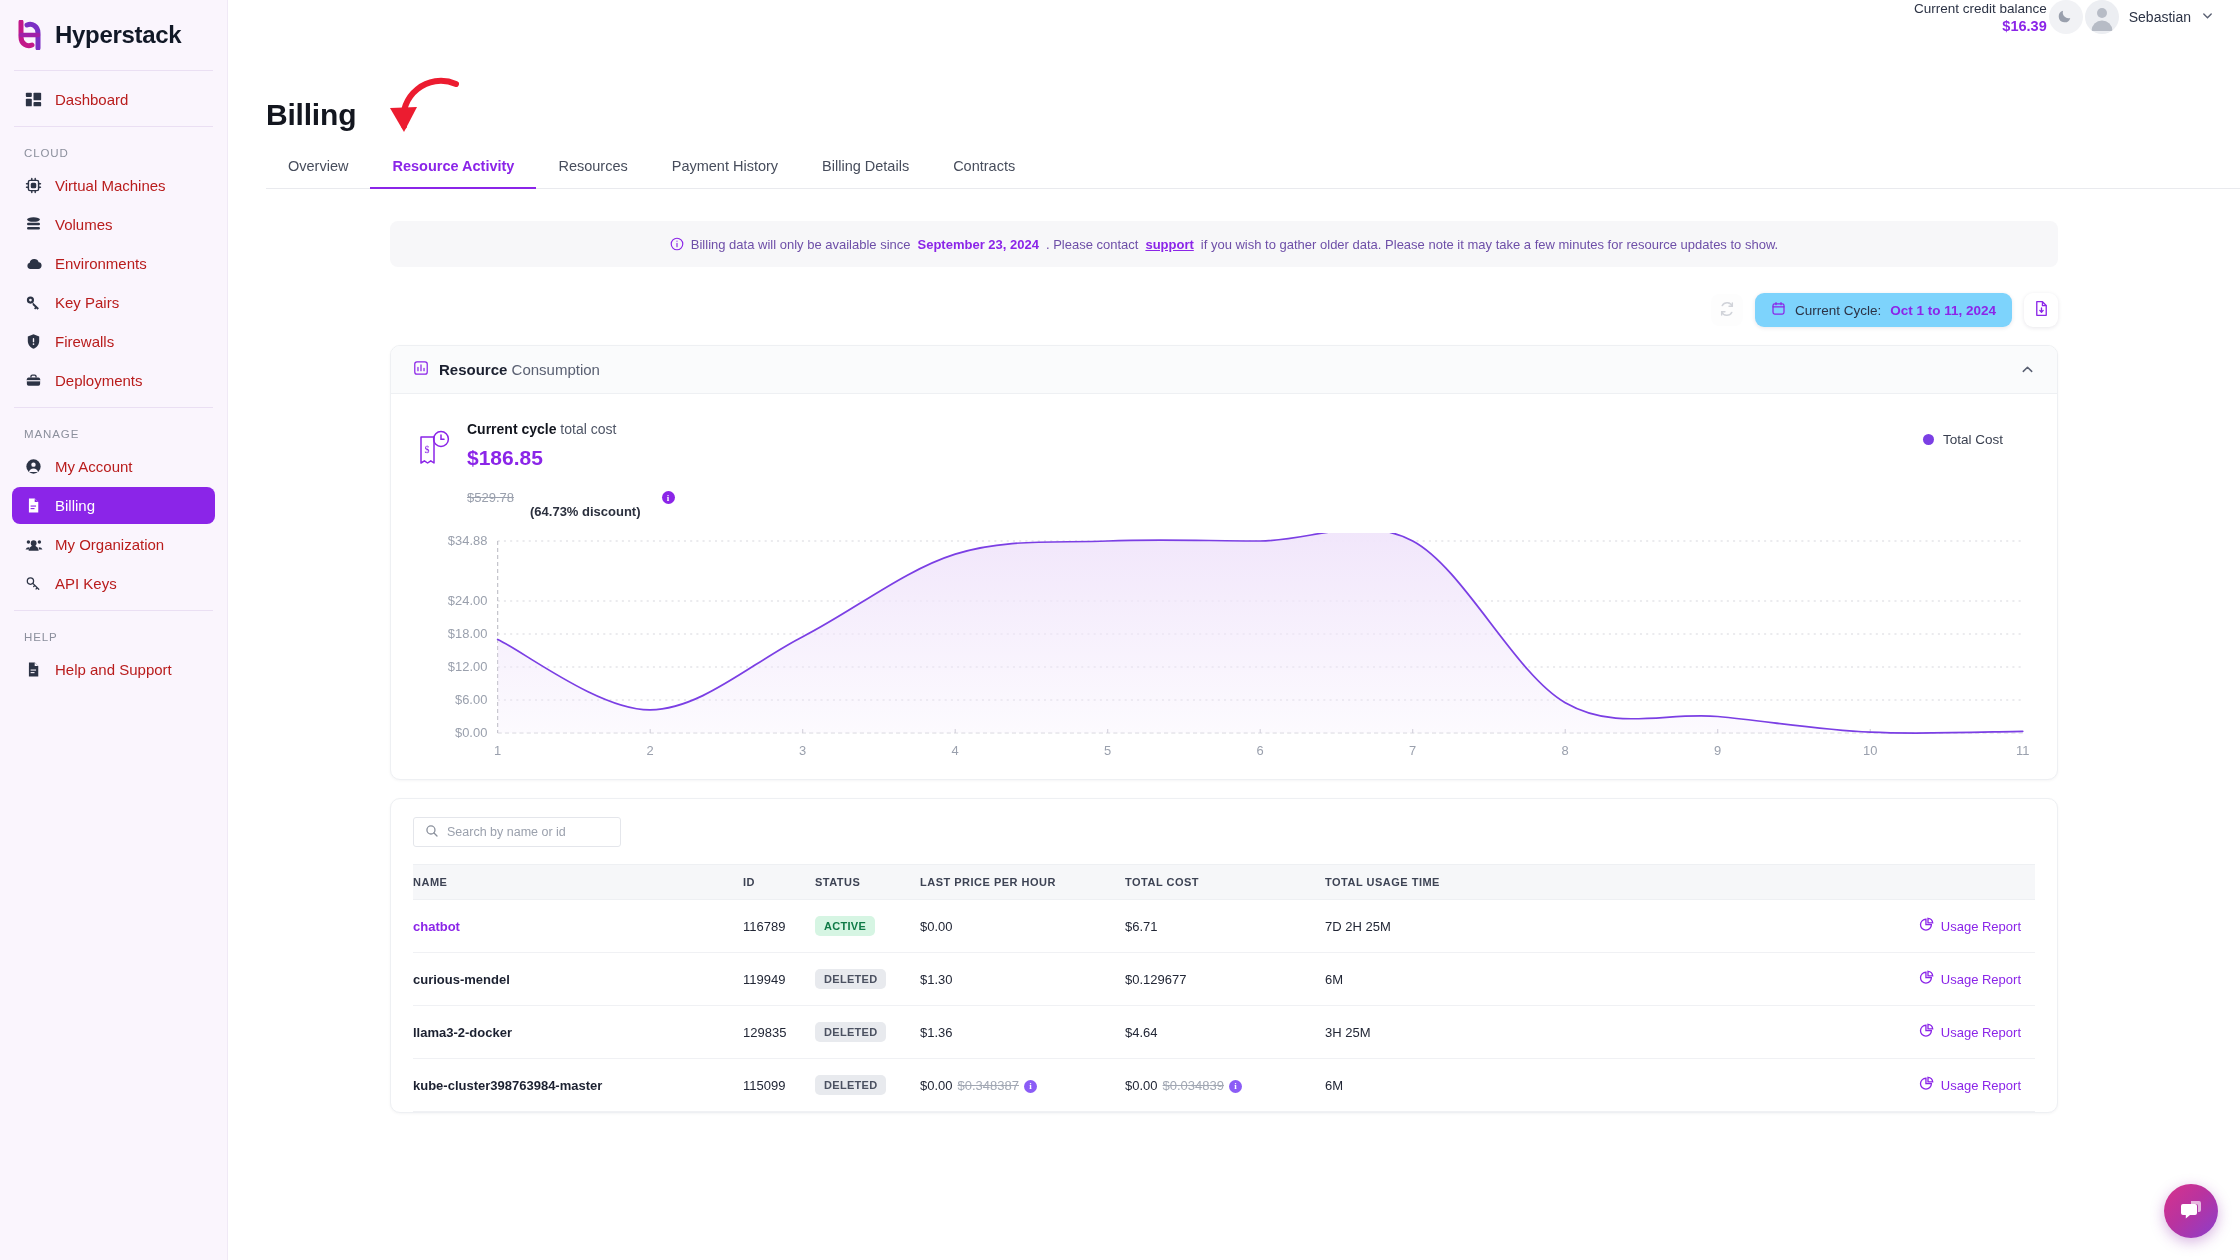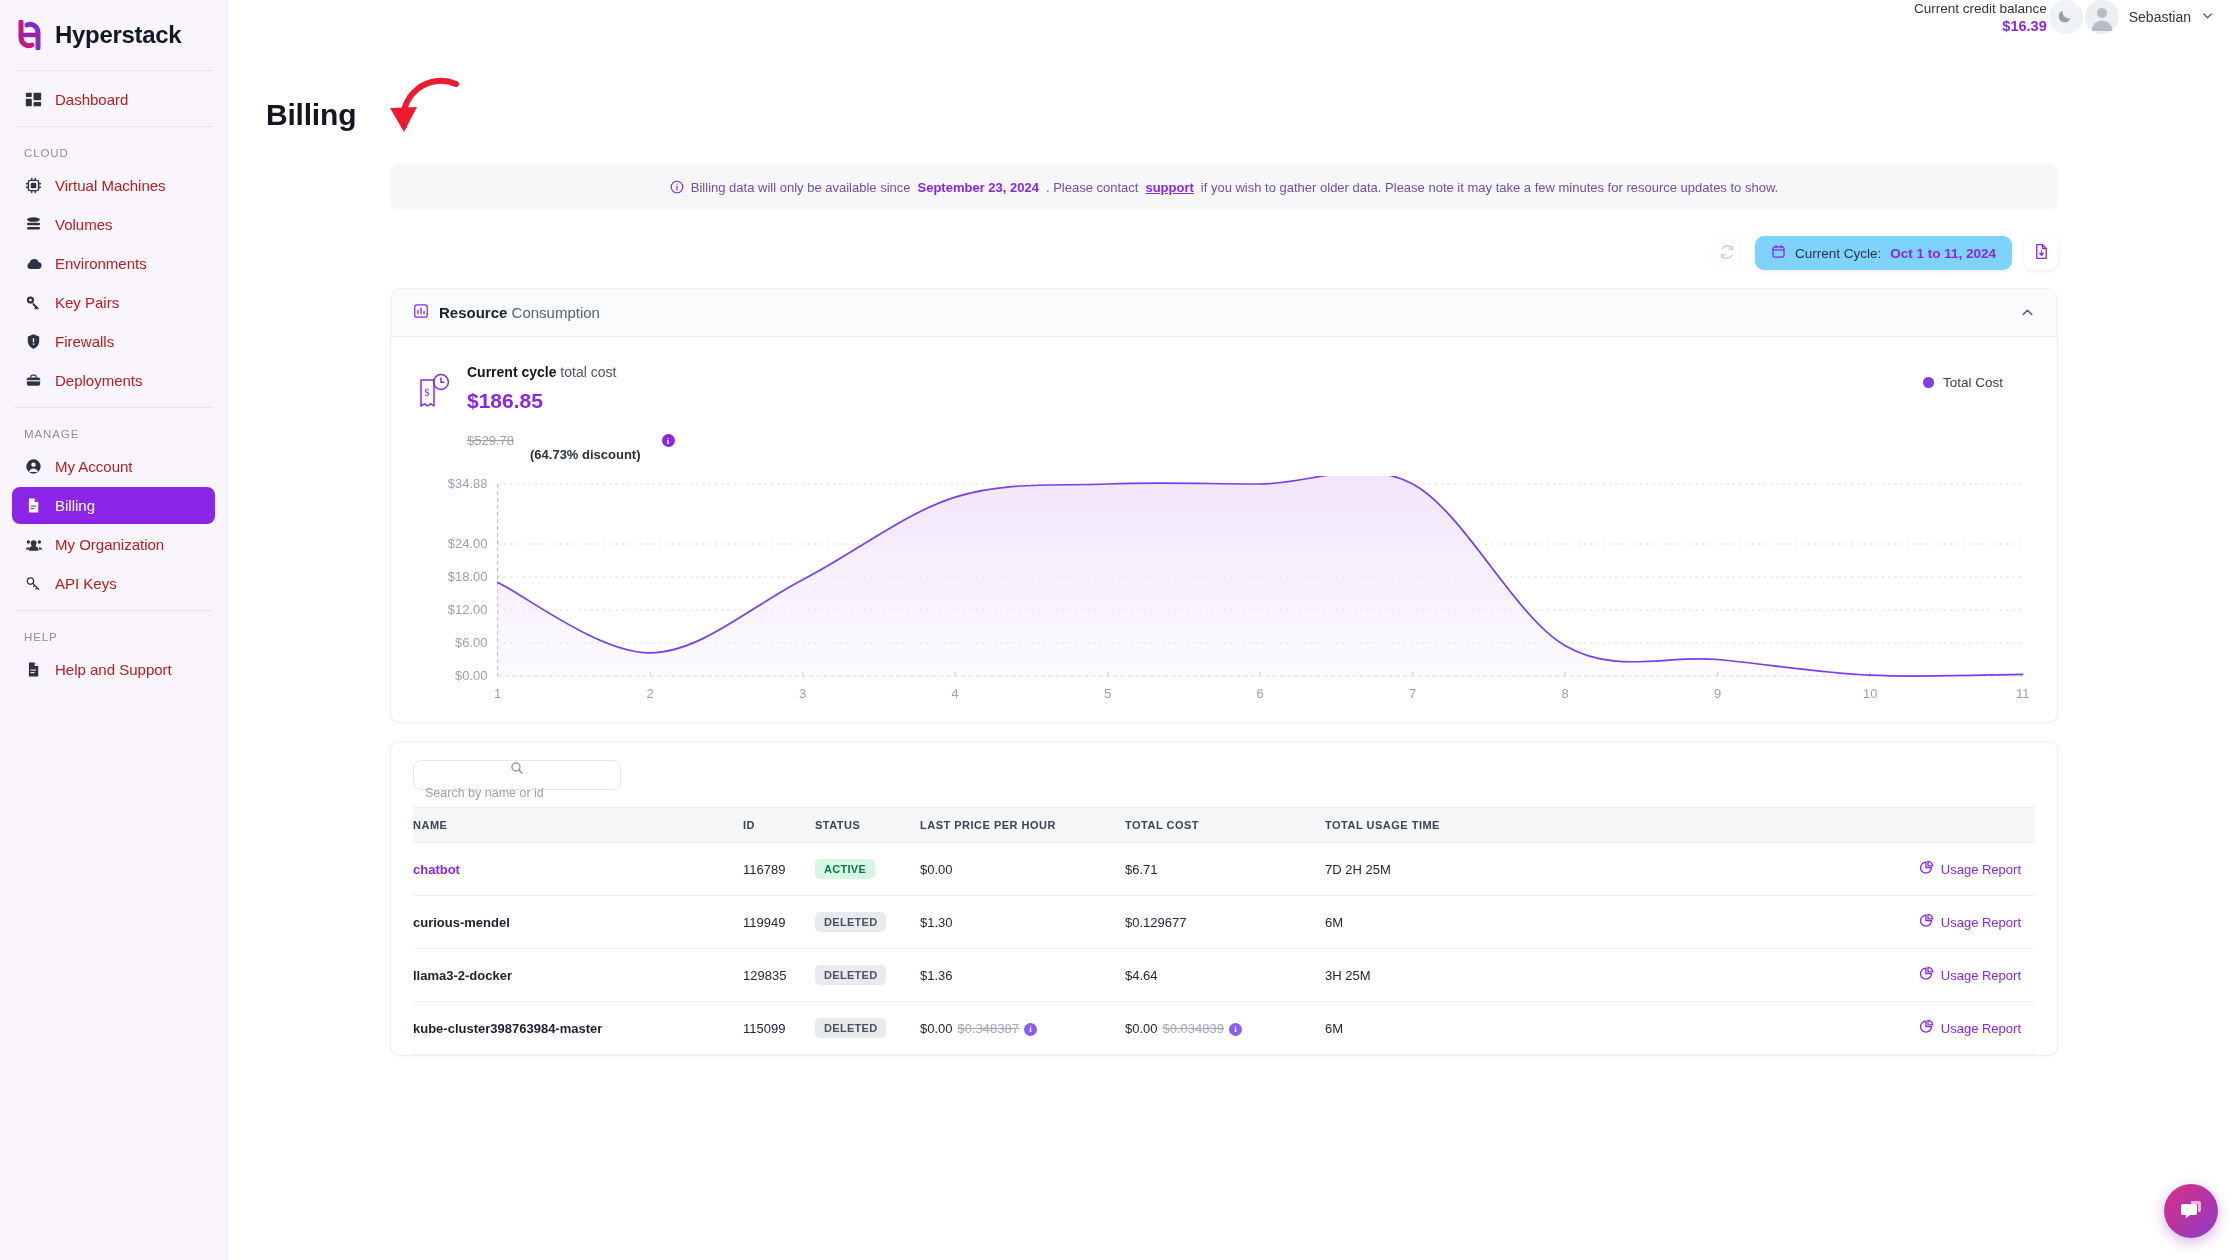--- a/index.html
+++ b/index.html
@@ -134,22 +134,22 @@
   .legend { margin-left: auto; display: flex; align-items: center; gap: 9px; padding-top: 12px; padding-right: 28px;}
   .legend-dot { width: 11px; height: 11px; border-radius: 50%; background: #7b3fe4; }
   .legend-lbl { font-size: 13.5px; color: #3a4050; }
 
   .chartwrap { padding: 12px 26px 16px 26px; }
   .chart-svg { display: block; width: 100%; height: 230px; }
 
   
   .vm-body { padding: 18px 22px 0 22px; }
   .search-box {
-    width: 208px; height: 30px; border: 1px solid #e4e6eb; border-radius: 8px;
-    display: flex; align-items: center; gap: 8px; padding: 0 11px; background: #fff; flex-direction: column;
+    width: 208px; height: 30px; border: 1px solid #e4e6eb; border-radius: 3px;
+    display: flex; align-items: center; gap: 8px; padding: 0 11px; background: #fff;
   }
   .search-box input {
     border: none; outline: none; font-size: 12.5px; color: #2c3345;
     font-family: inherit; width: 100%; background: transparent;
   }
   .search-box input::placeholder { color: #9ba1ad; }
 
   table.vm { width: 100%; border-collapse: collapse; margin-top: 17px; }
   table.vm thead th {
     background: #f6f7f9; text-align: left; font-size: 11px; letter-spacing: .5px;
@@ -386,20 +386,28 @@
   <div class="page-head">
     <div class="page-title">Billing</div>
     <div class="arrow-anno">
       <svg width="110" height="80" viewBox="0 0 110 80">
         <path d="M28 64 C22 34 52 10 80 22" stroke="#ec1c30" stroke-width="6" fill="none" stroke-linecap="round"></path>
         <path d="M14 46 L28 70 L41 45 Z" fill="#ec1c30"></path>
       </svg>
     </div>
   </div>
 
+  <div class="tabs">
+    <div class="tab">Overview</div>
+    <div class="tab active">Resource Activity</div>
+    <div class="tab">Resources</div>
+    <div class="tab">Payment History</div>
+    <div class="tab">Billing Details</div>
+    <div class="tab">Contracts</div>
+  </div>
 
   <div class="banner">
     <span class="inf">
       <svg width="14" height="14" viewBox="0 0 16 16" fill="none" stroke="#8b25e8" stroke-width="1.3">
         <circle cx="8" cy="8" r="6.6"></circle>
           <path d="M8 4.6v.2M8 7.2v4" stroke-linecap="round"></path>
       </svg>
     </span>
     <span>Billing data will only be available since </span>
       <b>September 23, 2024</b>

